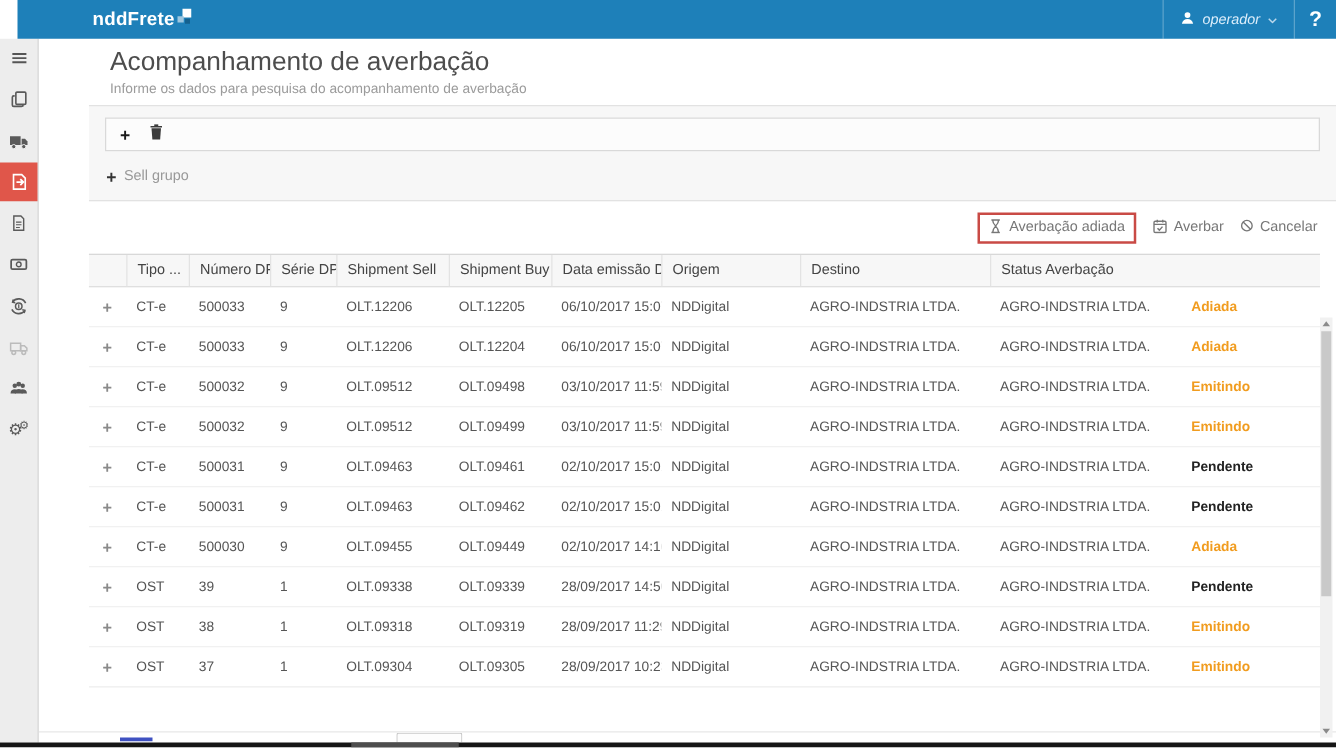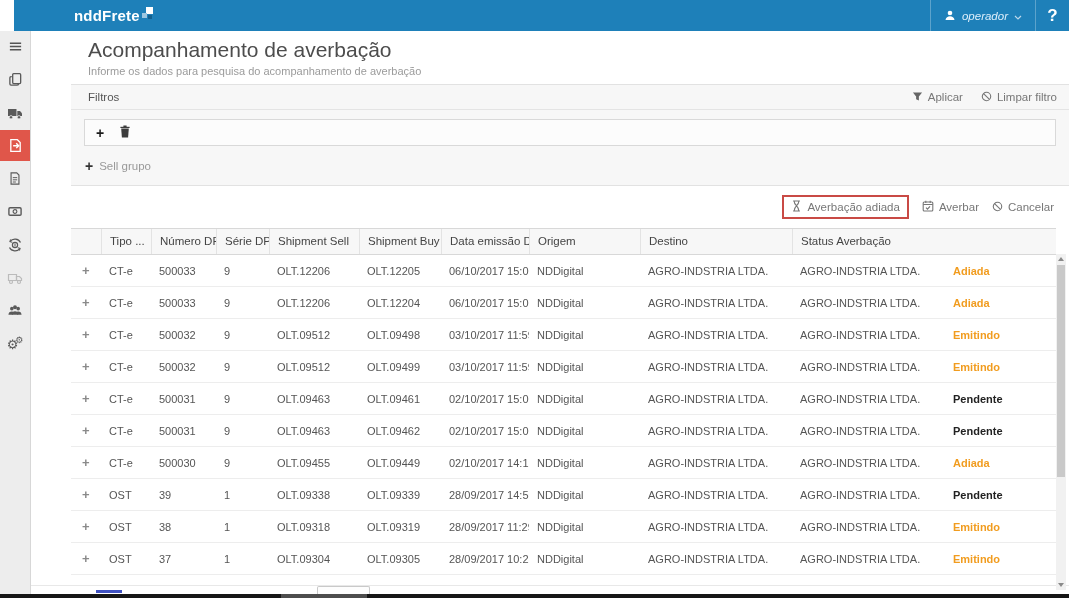--- a/index.html
+++ b/index.html
@@ -230,42 +230,20 @@
 </div>
 
 <div class="main">
 
   <div class="page-head">
     <div class="page-title">Acompanhamento de averbação</div>
     <div class="page-subtitle">Informe os dados para pesquisa do acompanhamento de averbação</div>
   </div>
 
   <div class="filters-panel">
-    <div class="filters-bar">
-      <span class="filters-title">Filtros</span>
-      <div class="filters-actions">
-        <span class="link-btn">
-          <span>
-            <svg width="11" height="11" viewBox="0 0 12 12">
-                <path d="M1 1.5h10L7.5 6v4.3l-3-1.2V6z" fill="#666"></path>
-              </svg>
-          </span>
-          <span>Aplicar</span>
-        </span>
-        <span class="link-btn">
-          <span>
-            <svg width="11" height="11" viewBox="0 0 12 12" fill="none" stroke="#777" stroke-width="1.2">
-                <circle cx="6" cy="6" r="4.6"></circle>
-                <path d="M2.8 2.8l6.4 6.4"></path>
-              </svg>
-          </span>
-          <span>Limpar filtro</span>
-        </span>
-      </div>
-    </div>
 
     <div class="group-row">
       <div class="group-actions">
         <span class="plus-btn">+</span>
         <span class="trash-btn">
           <span>
             <svg width="12" height="13" viewBox="0 0 12 13" fill="#3c3c3c">
                 <rect x="4.4" y="0.5" width="3.2" height="1.6"></rect>
                 <rect x="1.4" y="1.8" width="9.2" height="1.2"></rect>
                 <path d="M2.2 3.6h7.6l-.7 8.9H2.9z"></path>

